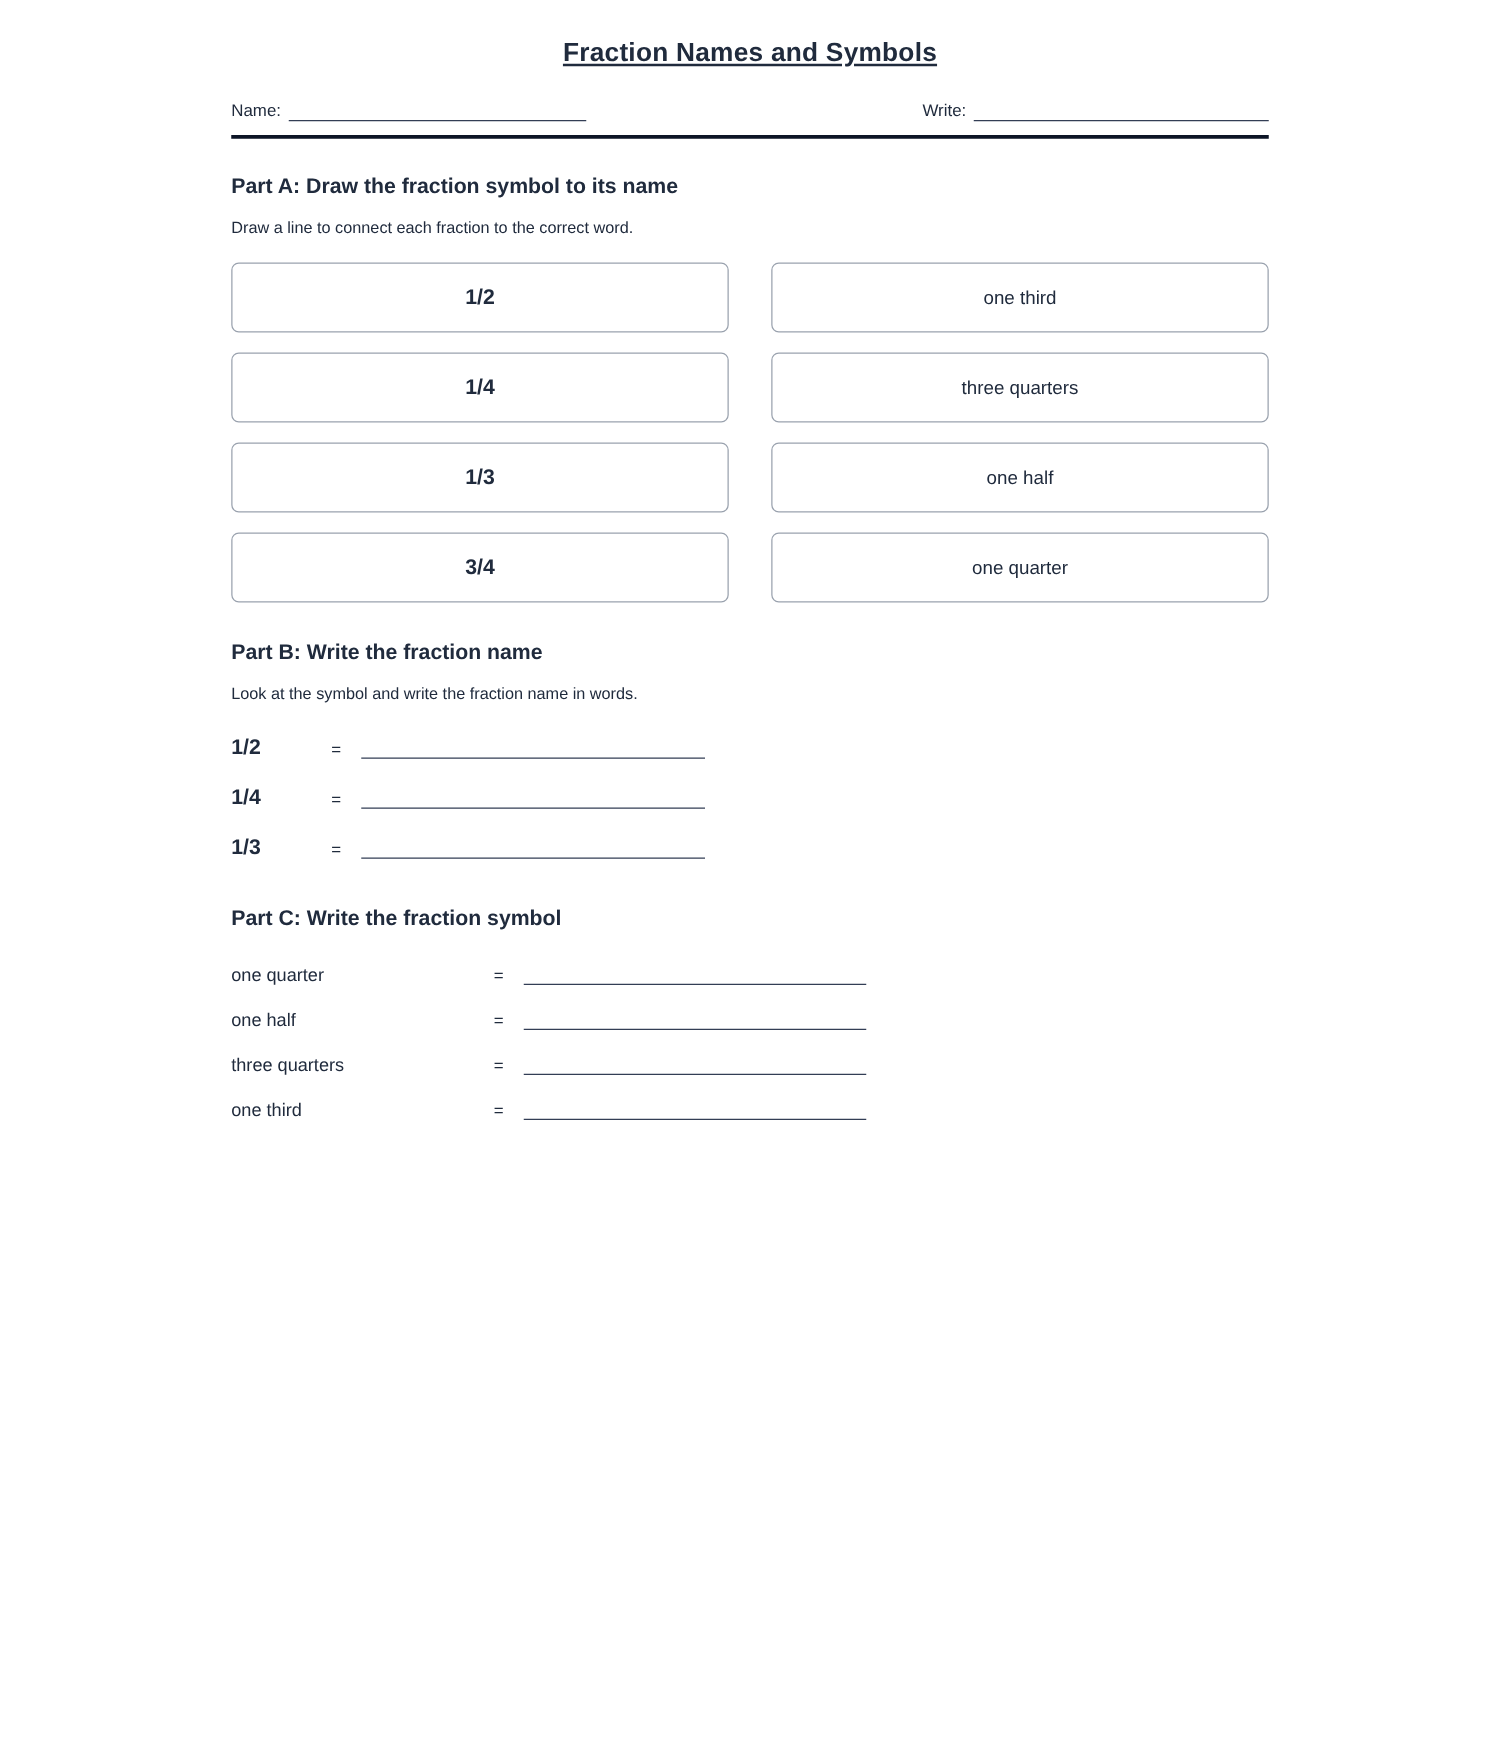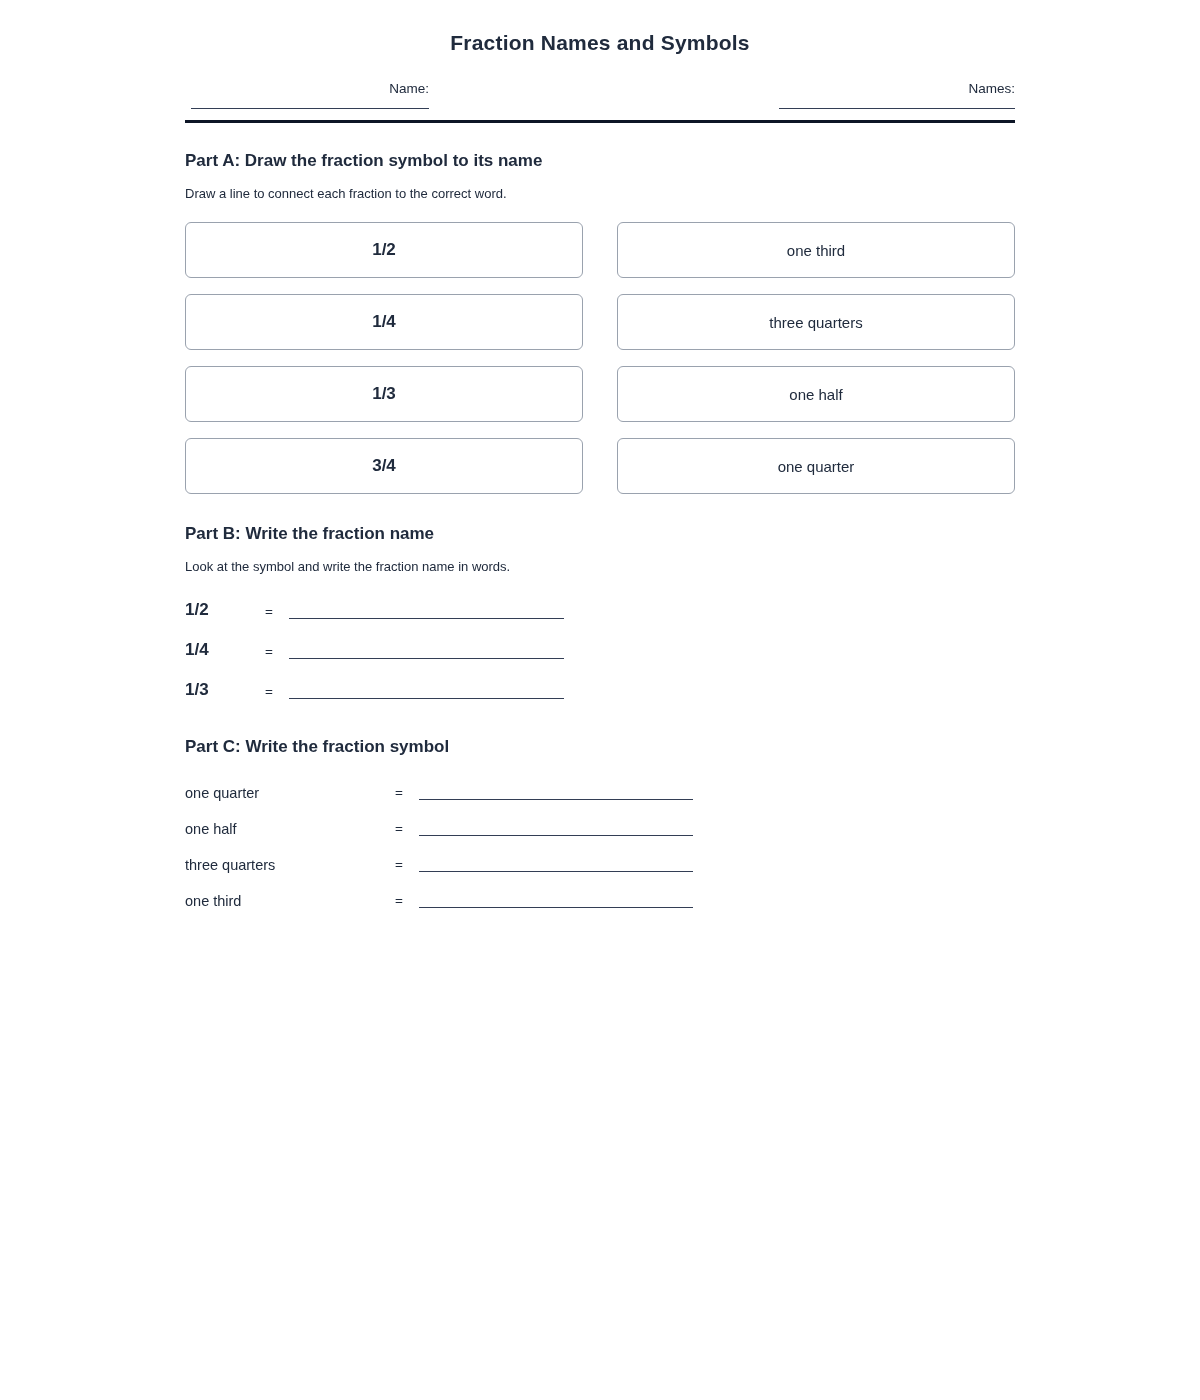--- a/index.html
+++ b/index.html
@@ -15,29 +15,30 @@
     width: 830px;
     margin: 0 auto;
     padding-top: 31px;
   }
   .title {
     margin: 0;
     font-size: 21px;
     font-weight: 700;
     text-align: center;
     letter-spacing: 0.2px;
+    text-decoration: underline;
   }
   .name-date-row {
     margin-top: 26px;
     display: flex;
     justify-content: space-between;
     align-items: flex-end;
     font-size: 13.5px;
   }
-  .field { display: flex; align-items: flex-end; flex-direction: column; }
+  .field { display: flex; align-items: flex-end; }
   .field-label { padding-bottom: 1px; }
   .field-line {
     display: inline-block;
     border-bottom: 1.5px solid #333e55;
     height: 12px;
     margin-left: 6px;
   }
   .name-line { width: 238px; }
   .date-line { width: 236px; }
   .rule {
@@ -114,21 +115,21 @@
 <div class="content">
 
   <h1 class="title">Fraction Names and Symbols</h1>
 
   <div class="name-date-row">
     <div class="field">
       <span class="field-label">Name:</span>
       <span class="field-line name-line"></span>
     </div>
     <div class="field">
-      <span class="field-label">Names:</span>
+      <span class="field-label">Write:</span>
       <span class="field-line date-line"></span>
     </div>
   </div>
 
   <div class="rule"></div>
 
   <section class="section-a">
     <h2 class="section-heading">Part A: Draw the fraction symbol to its name</h2>
     <p class="instruction">Draw a line to connect each fraction to the correct word.</p>
     <div class="match-grid">

